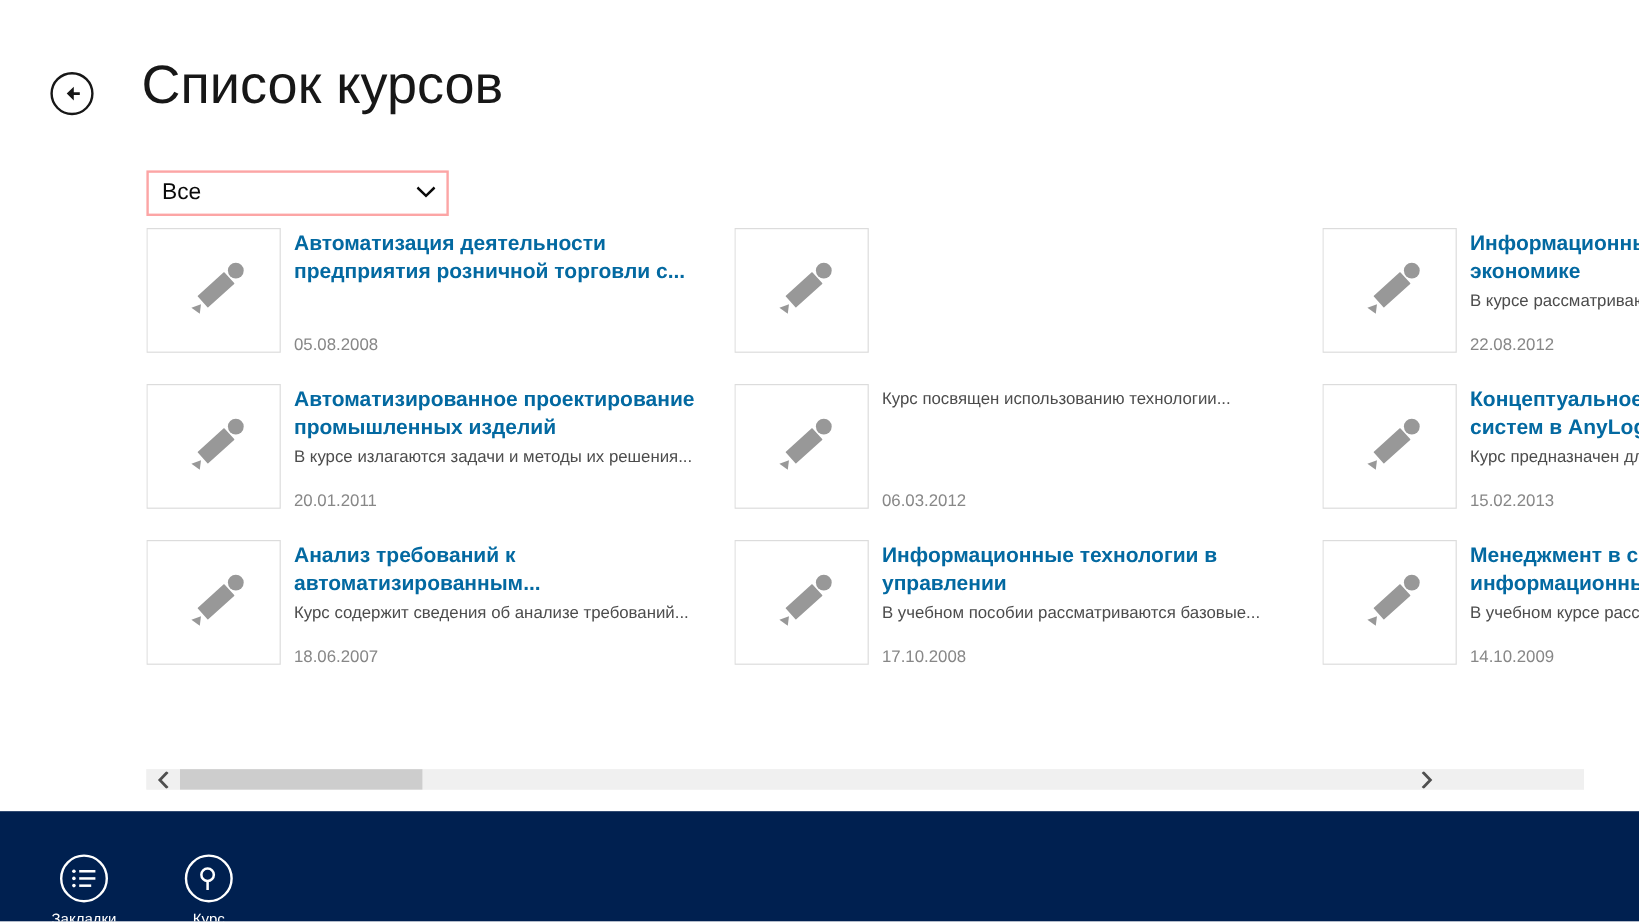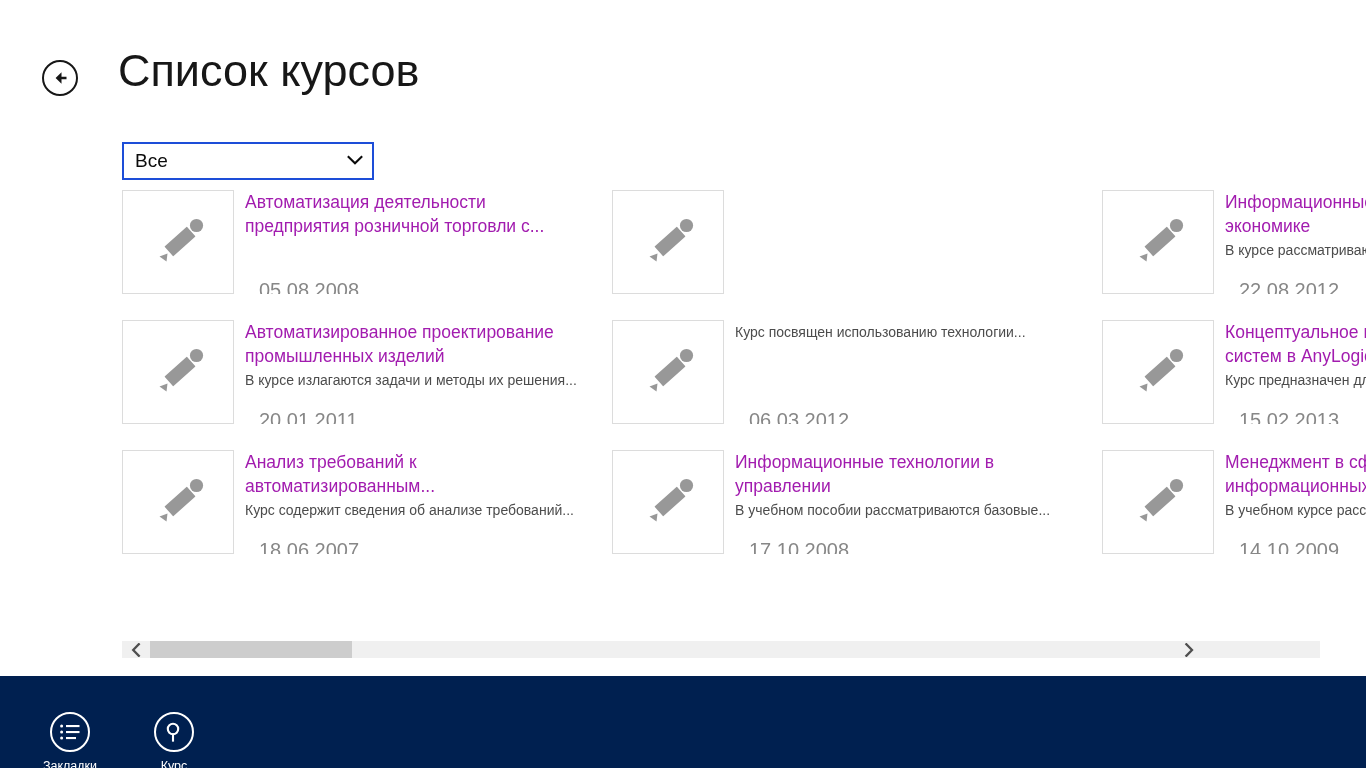--- a/index.html
+++ b/index.html
@@ -53,21 +53,21 @@
     white-space: nowrap;
   }
 
   
   .filter-select {
     position: absolute;
     left: 122px;
     top: 142px;
     width: 252px;
     height: 38px;
-    border: 2px solid #1d4ed8;
+    border: 2px solid #fca5a5;
     background: #ffffff;
     display: flex;
     align-items: center;
     cursor: pointer;
   }
   .filter-select .value {
     font-size: 19px;
     color: #0b0b0b;
     padding-left: 11px;
     flex: 1;
@@ -123,41 +123,41 @@
     padding-left: 11px;
     min-width: 0;
     overflow: hidden;
     height: 104px;
     position: relative;
   }
 
   .tile-title {
     font-size: 17.5px;
     line-height: 24px;
-    color: #a21caf;
-    font-weight: 400;
+    color: #0369a1;
+    font-weight: 700;
     max-height: 48px;
     overflow: hidden;
     white-space: pre-line;
   }
 
   .tile-desc {
     font-size: 14px;
     line-height: 20px;
     color: #4c4c4c;
     margin-top: 2px;
     white-space: nowrap;
     overflow: hidden;
   }
 
   .tile-date {
     position: absolute;
-    left: 25px;
+    left: 11px;
     top: 89px;
-    font-size: 20px;
+    font-size: 14px;
     color: #878787;
     white-space: nowrap;
   }
 
   
   .scrollbar {
     position: absolute;
     left: 122px;
     top: 641px;
     width: 1198px;

